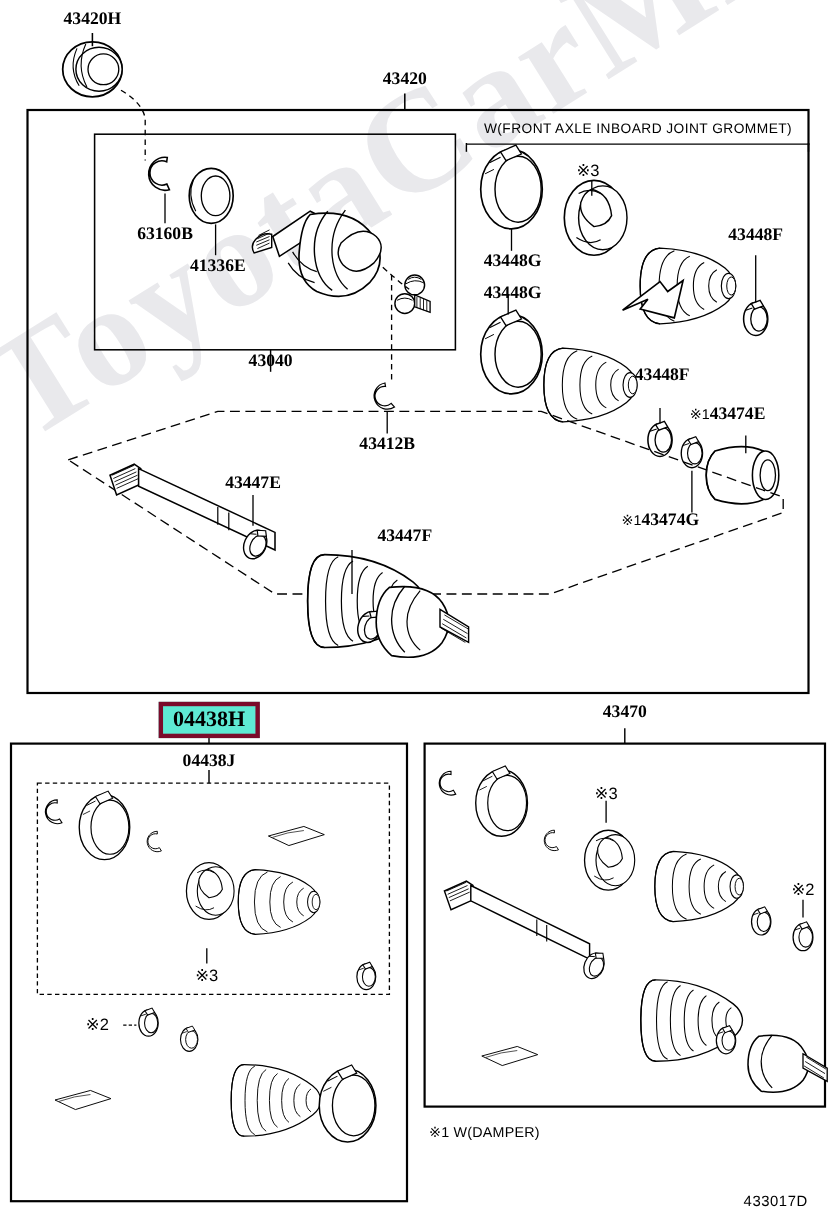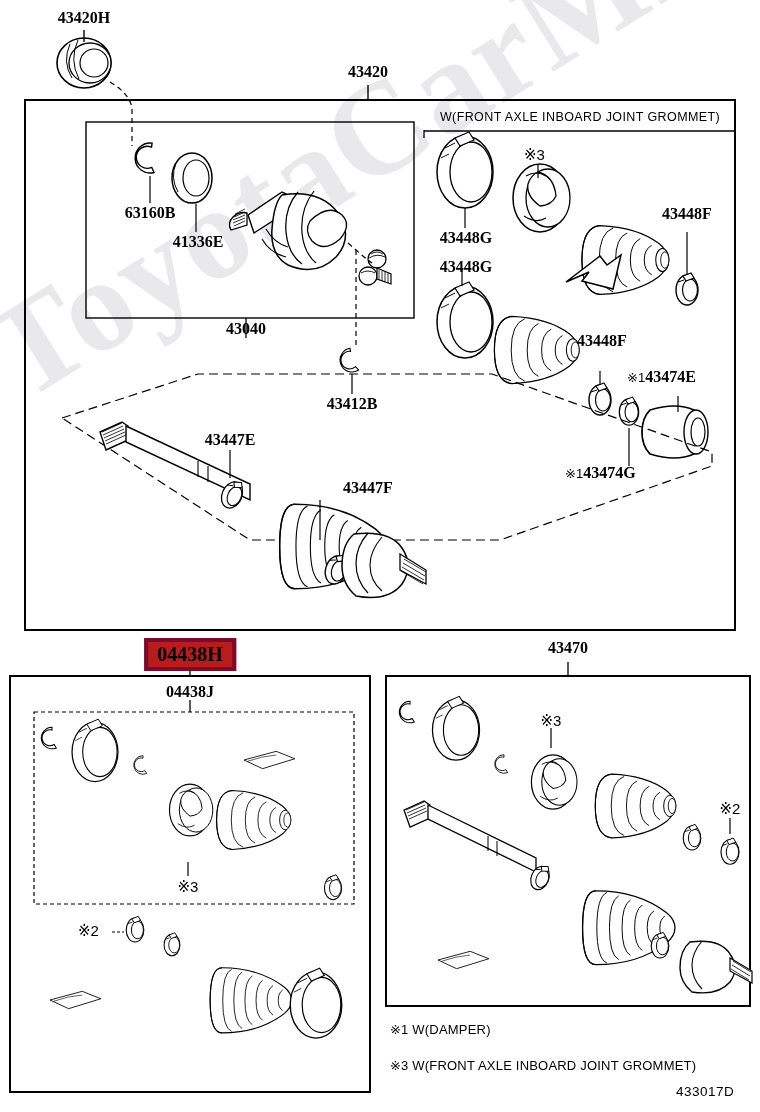--- a/index.html
+++ b/index.html
@@ -34,21 +34,21 @@
 
   .hdr{
     position:absolute;z-index:4;white-space:nowrap;
     font-family:"Liberation Sans","DejaVu Sans",sans-serif;
     font-size:12.5px;font-weight:400;letter-spacing:0.4px;
     transform:translateX(-50%);
   }
 
   .hl{
     position:absolute;z-index:5;transform:translateX(-50%);
-    border:4px solid #7b0b2b;background:#b91c1c;
+    border:4px solid #7b0b2b;background:#5eead4;
     padding:2px 9px 3px 9px;
     font-family:"Liberation Serif","DejaVu Serif",serif;
     font-weight:700;font-size:20px;line-height:1;white-space:nowrap;
   }
 
   .ast{
     position:absolute;z-index:4;white-space:nowrap;
     font-family:"Liberation Sans","DejaVu Sans",sans-serif;
     font-size:15px;font-weight:400;
   }
@@ -433,17 +433,16 @@
   <div class="hl" style="left:190px;top:638px;">04438H</div>
   <div class="lbl c" style="left:190px;top:684px;">04438J</div>
   <div class="ast c" style="left:188px;top:878px;">※3</div>
   <div class="ast" style="left:78px;top:922px;">※2</div>
 
   <div class="lbl c" style="left:568px;top:640px;">43470</div>
   <div class="ast c" style="left:551px;top:712px;">※3</div>
   <div class="ast c" style="left:730px;top:800px;">※2</div>
 
   <div class="note" style="left:390px;top:1022px;">※1 W(DAMPER)</div>
-  <div class="note" style="left:390px;top:1058px;">※3 W(FRONT AXLE INBOARD JOINT GROMMET)</div>
 
   <div class="dcode" style="left:676px;top:1084px;">433017D</div>
 
 </div>
 
 </body></html>

